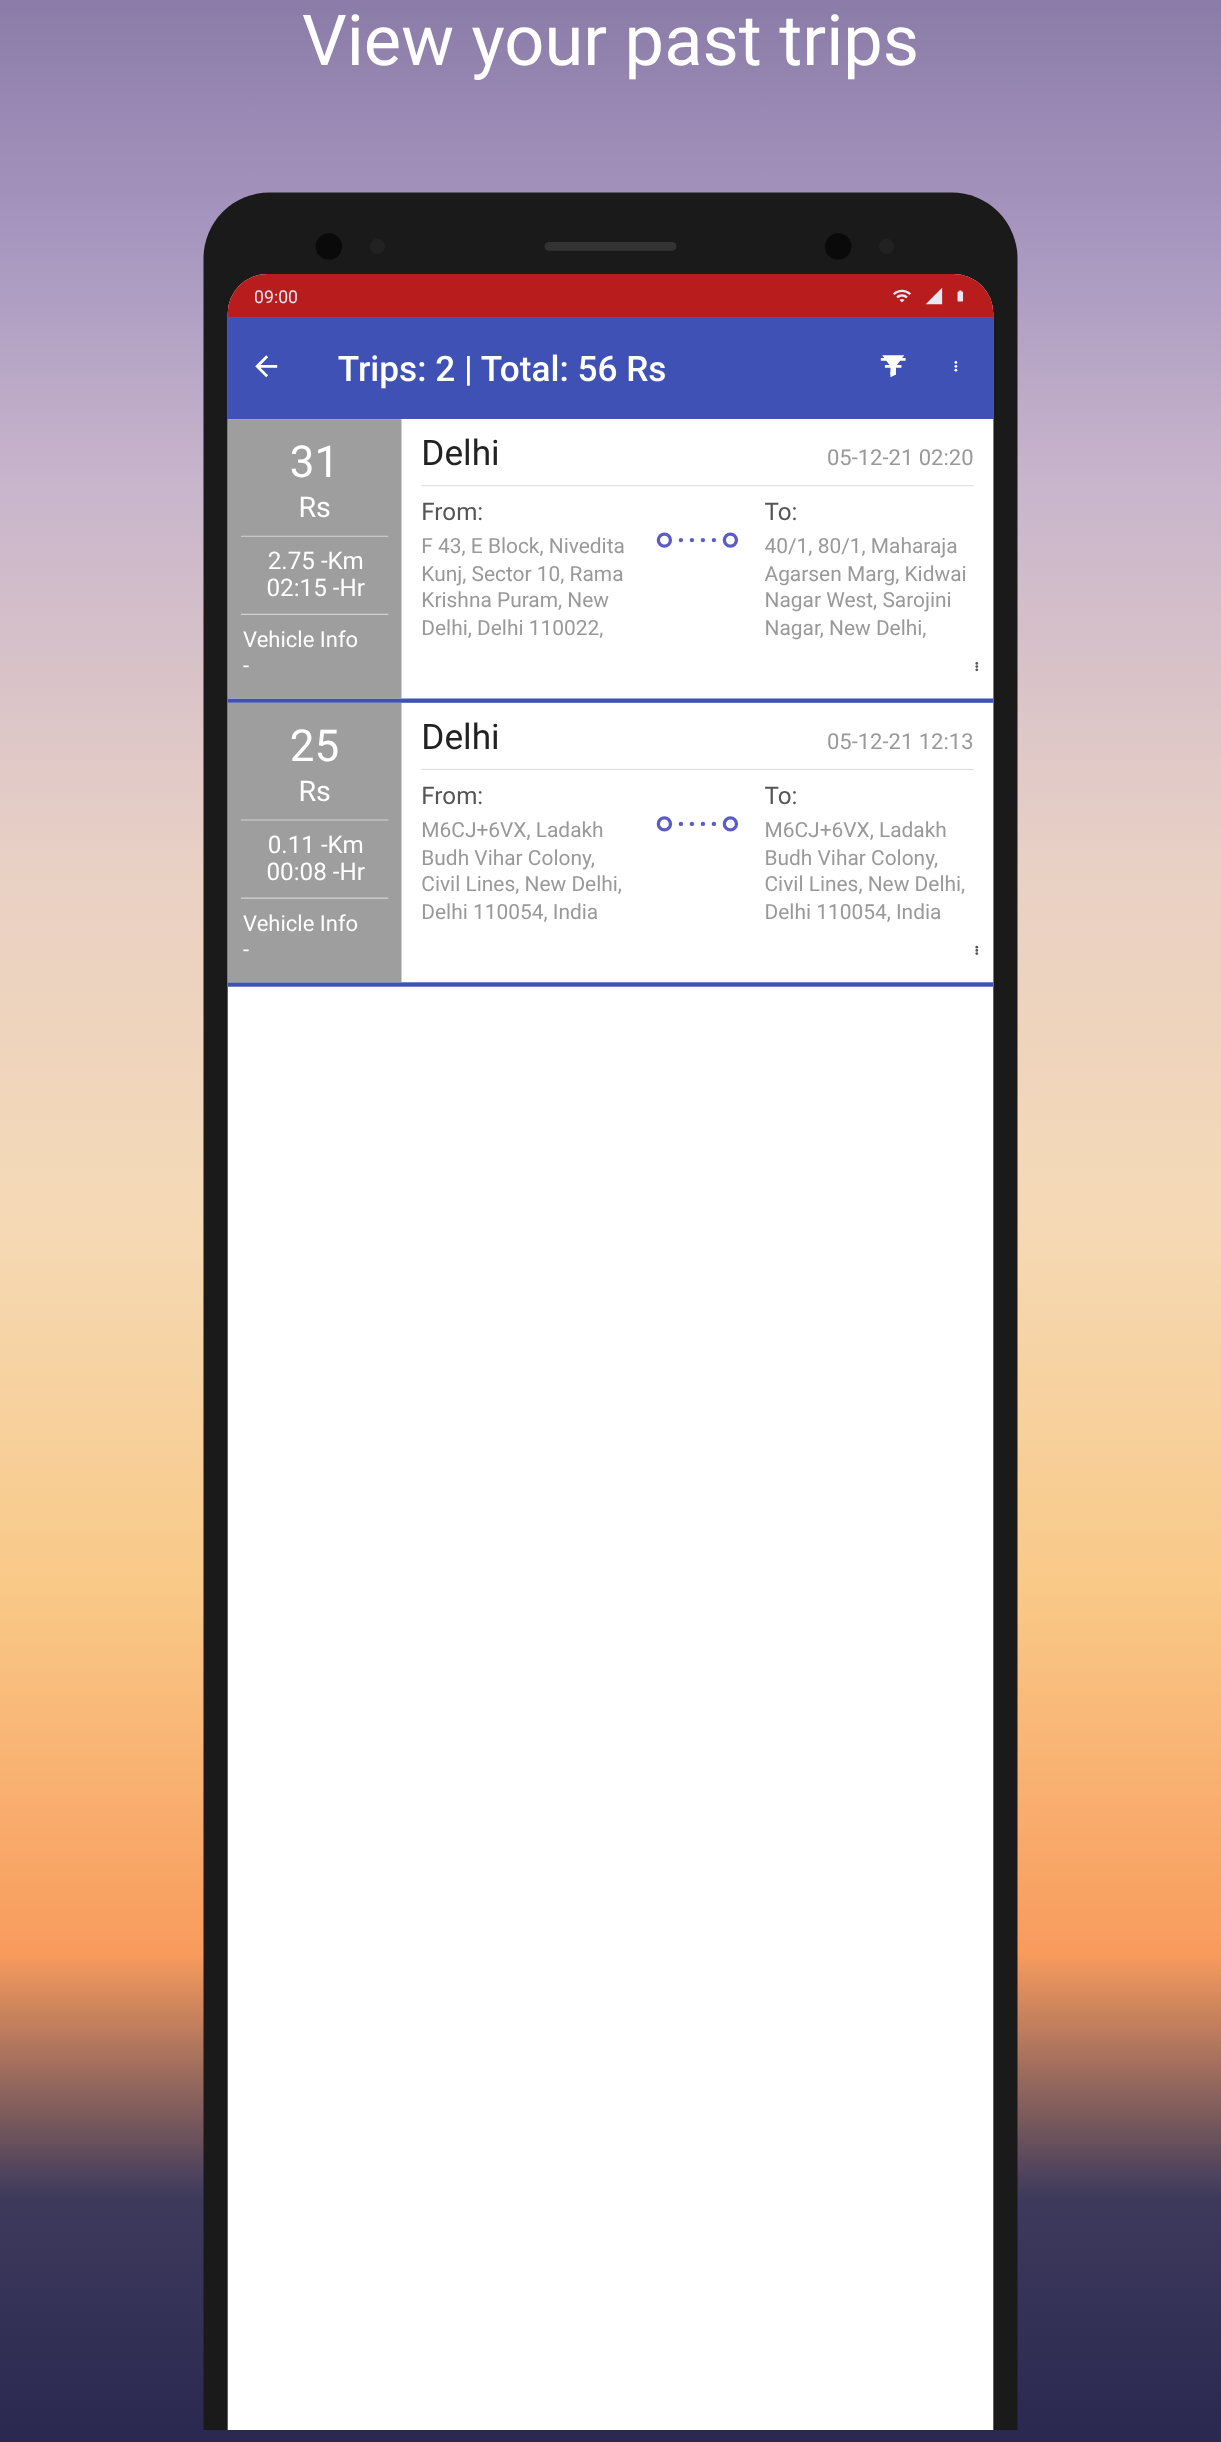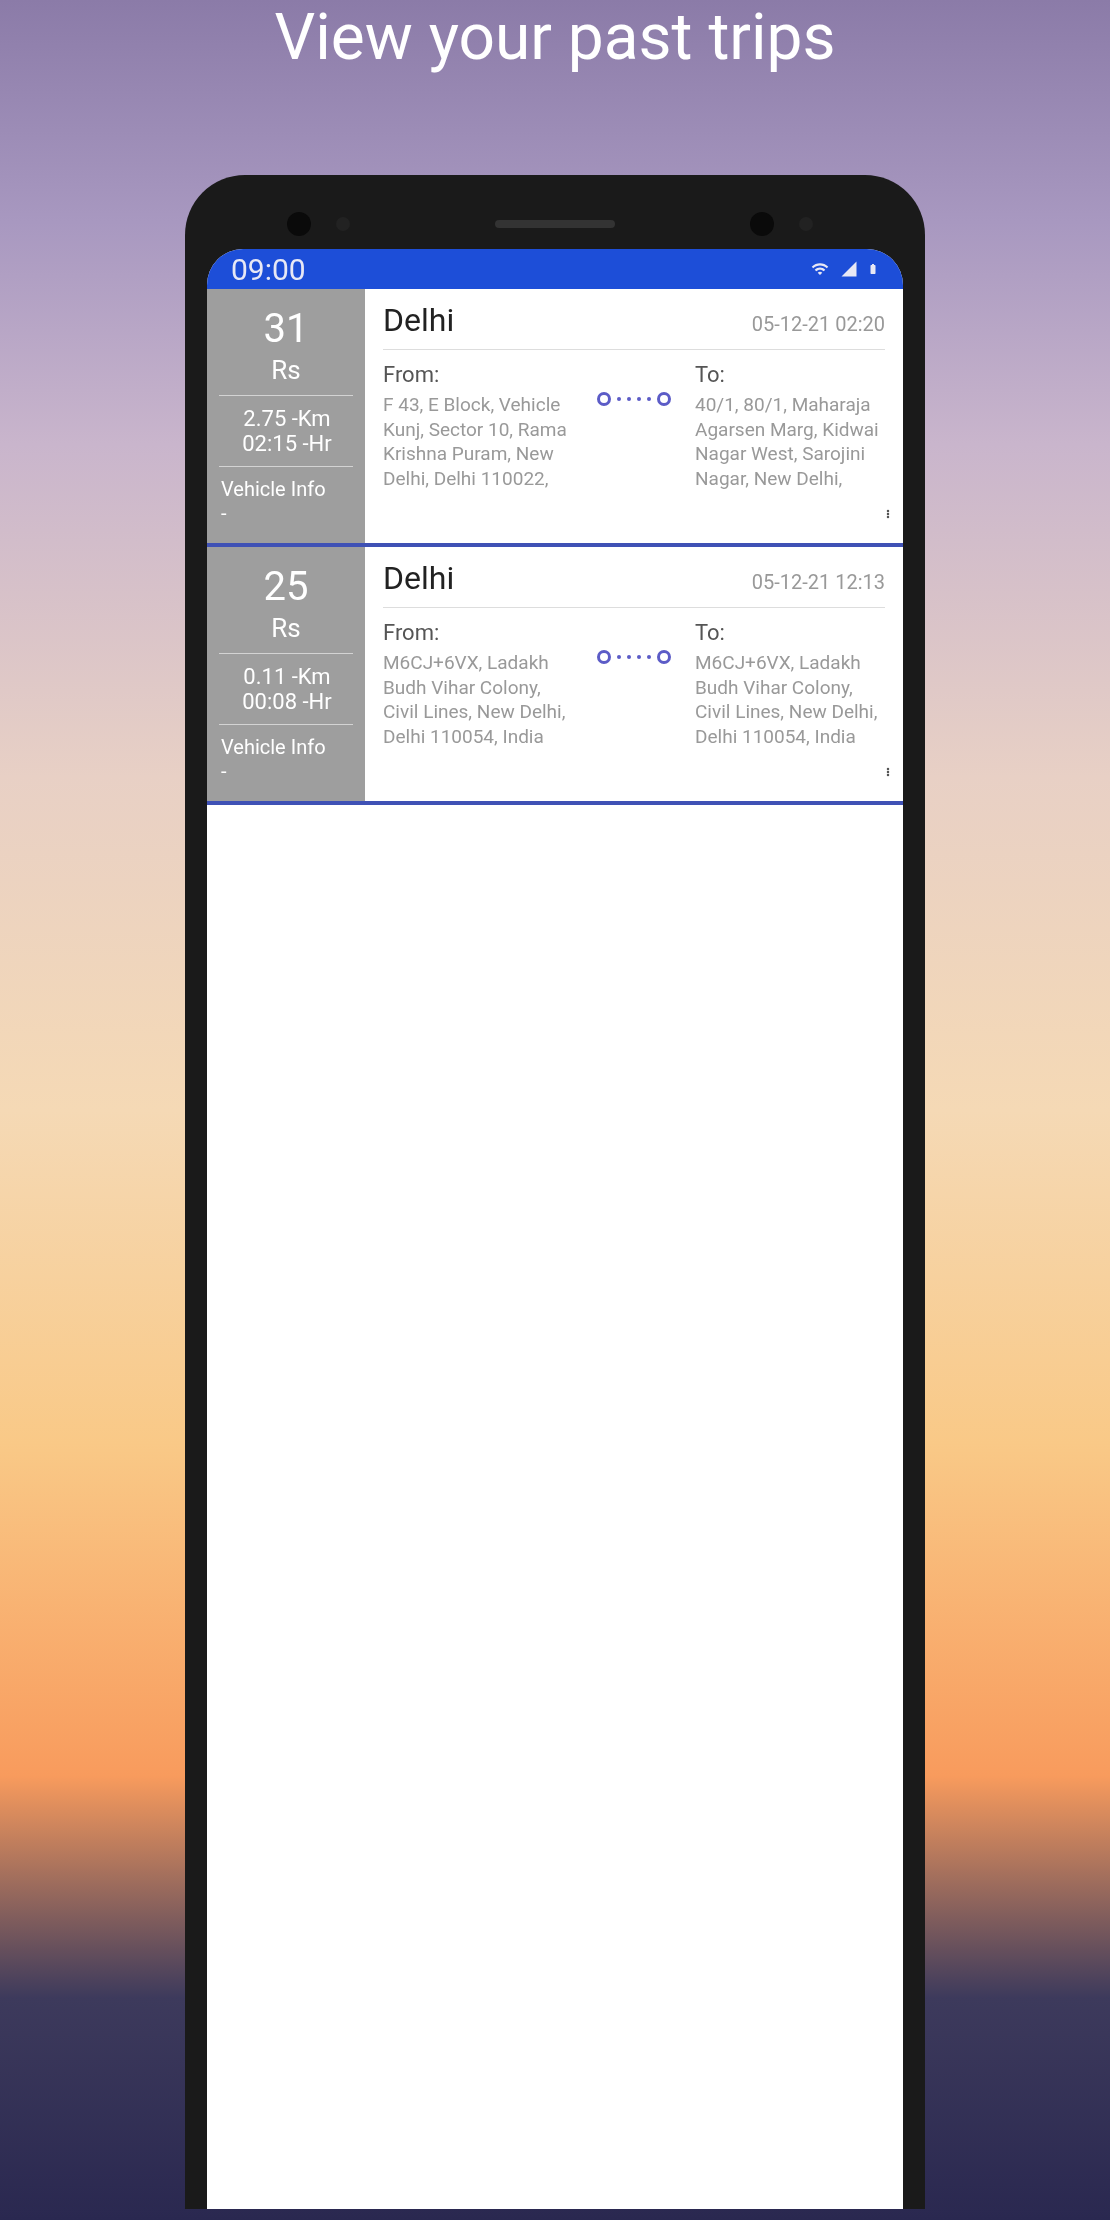--- a/index.html
+++ b/index.html
@@ -54,28 +54,28 @@
   .sensor.big { width: 24px; height: 24px; background: #0a0a0a; }
   .sensor-group-left { position:absolute; left:80px; display:flex; gap:25px; align-items:center;}
   .sensor-group-right { position:absolute; right:90px; display:flex; gap:25px; align-items:center;}
   .screen {
     background: #fff;
     border-radius: 36px 36px 0 0;
     overflow: hidden;
     height: 1960px;
   }
   .status-bar {
-    background: #1d4ed8;
+    background: #b91c1c;
     color: #e8e8f5;
     height: 40px;
     display: flex;
     align-items: center;
     justify-content: space-between;
     padding: 0 24px;
-    font-size: 30px;
+    font-size: 16px;
   }
   .status-icons { display:flex; gap:8px; align-items:center; }
   .status-icons svg { fill: #e8e8f5; }
   .app-bar {
     background: #3f51b5;
     color: #fff;
     height: 92px;
     display: flex;
     align-items: center;
     padding: 0 20px;
@@ -151,20 +151,41 @@
           </svg>
         <svg width="20" height="18" viewBox="0 0 24 24">
             <path d="M2 22h20V2L2 22z"></path>
           </svg>
         <svg width="12" height="20" viewBox="0 0 24 24">
             <path d="M15.67 4H14V2h-4v2H8.33C7.6 4 7 4.6 7 5.33v15.33C7 21.4 7.6 22 8.33 22h7.33c.74 0 1.34-.6 1.34-1.33V5.33C17 4.6 16.4 4 15.67 4z"></path>
           </svg>
       </span>
     </div>
 
+    <div class="app-bar">
+      <span class="back">
+        <svg width="30" height="30" viewBox="0 0 24 24" fill="#fff">
+            <path d="M20 11H7.83l5.59-5.59L12 4l-8 8 8 8 1.41-1.41L7.83 13H20v-2z"></path>
+          </svg>
+      </span>
+      <span class="app-bar-title">Trips: 2 | Total: 56 Rs</span>
+      <span class="action">
+        <svg width="30" height="30" viewBox="0 0 24 24" fill="#fff">
+            <path d="M10 18h4v-2h-4v2zM3 6v2h18V6H3zm3 7h12v-2H6v2z"></path>
+            <path d="M4 4h16l-6 8v6l-4 2v-8L4 4z"></path>
+          </svg>
+      </span>
+      <span class="action">
+        <svg width="12" height="30" viewBox="0 0 24 24" fill="#fff">
+            <circle cx="12" cy="5" r="2.5"></circle>
+            <circle cx="12" cy="12" r="2.5"></circle>
+            <circle cx="12" cy="19" r="2.5"></circle>
+          </svg>
+      </span>
+    </div>
 
     <div class="trip-list">
 
       <div class="trip-card">
         <div class="trip-side">
           <div class="fare-amt">31</div>
           <div class="fare-cur">Rs</div>
           <hr>
           <div class="metric">2.75 -Km</div>
           <div class="metric">02:15 -Hr</div>
@@ -173,21 +194,21 @@
           <div class="veh-val">-</div>
         </div>
         <div class="trip-main">
           <div class="trip-head">
             <span class="trip-city">Delhi</span>
             <span class="trip-ts">05-12-21 02:20</span>
           </div>
           <div class="trip-body">
             <div class="trip-col">
               <div class="trip-lab">From:</div>
-              <div class="trip-addr">F 43, E Block, Vehicle Kunj, Sector 10, Rama Krishna Puram, New Delhi, Delhi 110022,</div>
+              <div class="trip-addr">F 43, E Block, Nivedita Kunj, Sector 10, Rama Krishna Puram, New Delhi, Delhi 110022,</div>
             </div>
             <div class="trip-connector">
               <span class="dot-big"></span>
                 <span class="dot-sm"></span>
                 <span class="dot-sm"></span>
                 <span class="dot-sm"></span>
                 <span class="dot-sm"></span>
                 <span class="dot-big"></span>
             </div>
             <div class="trip-col">

